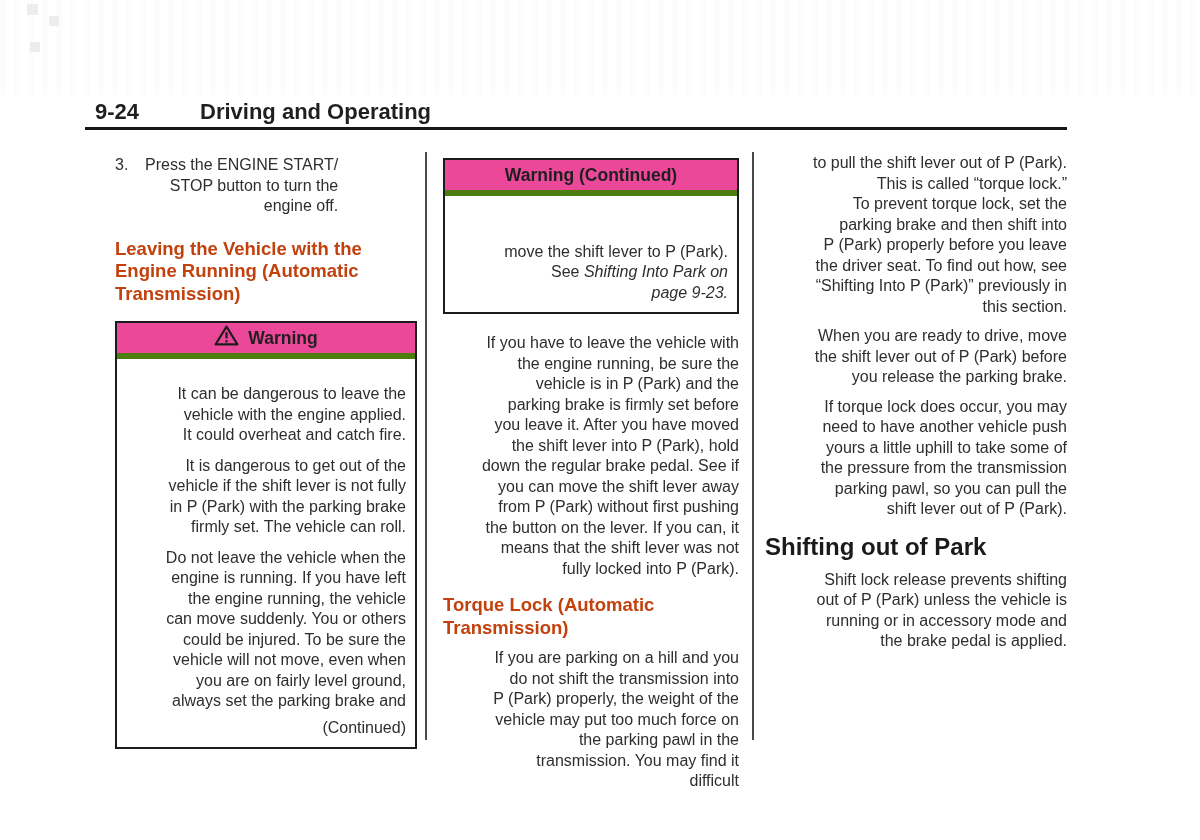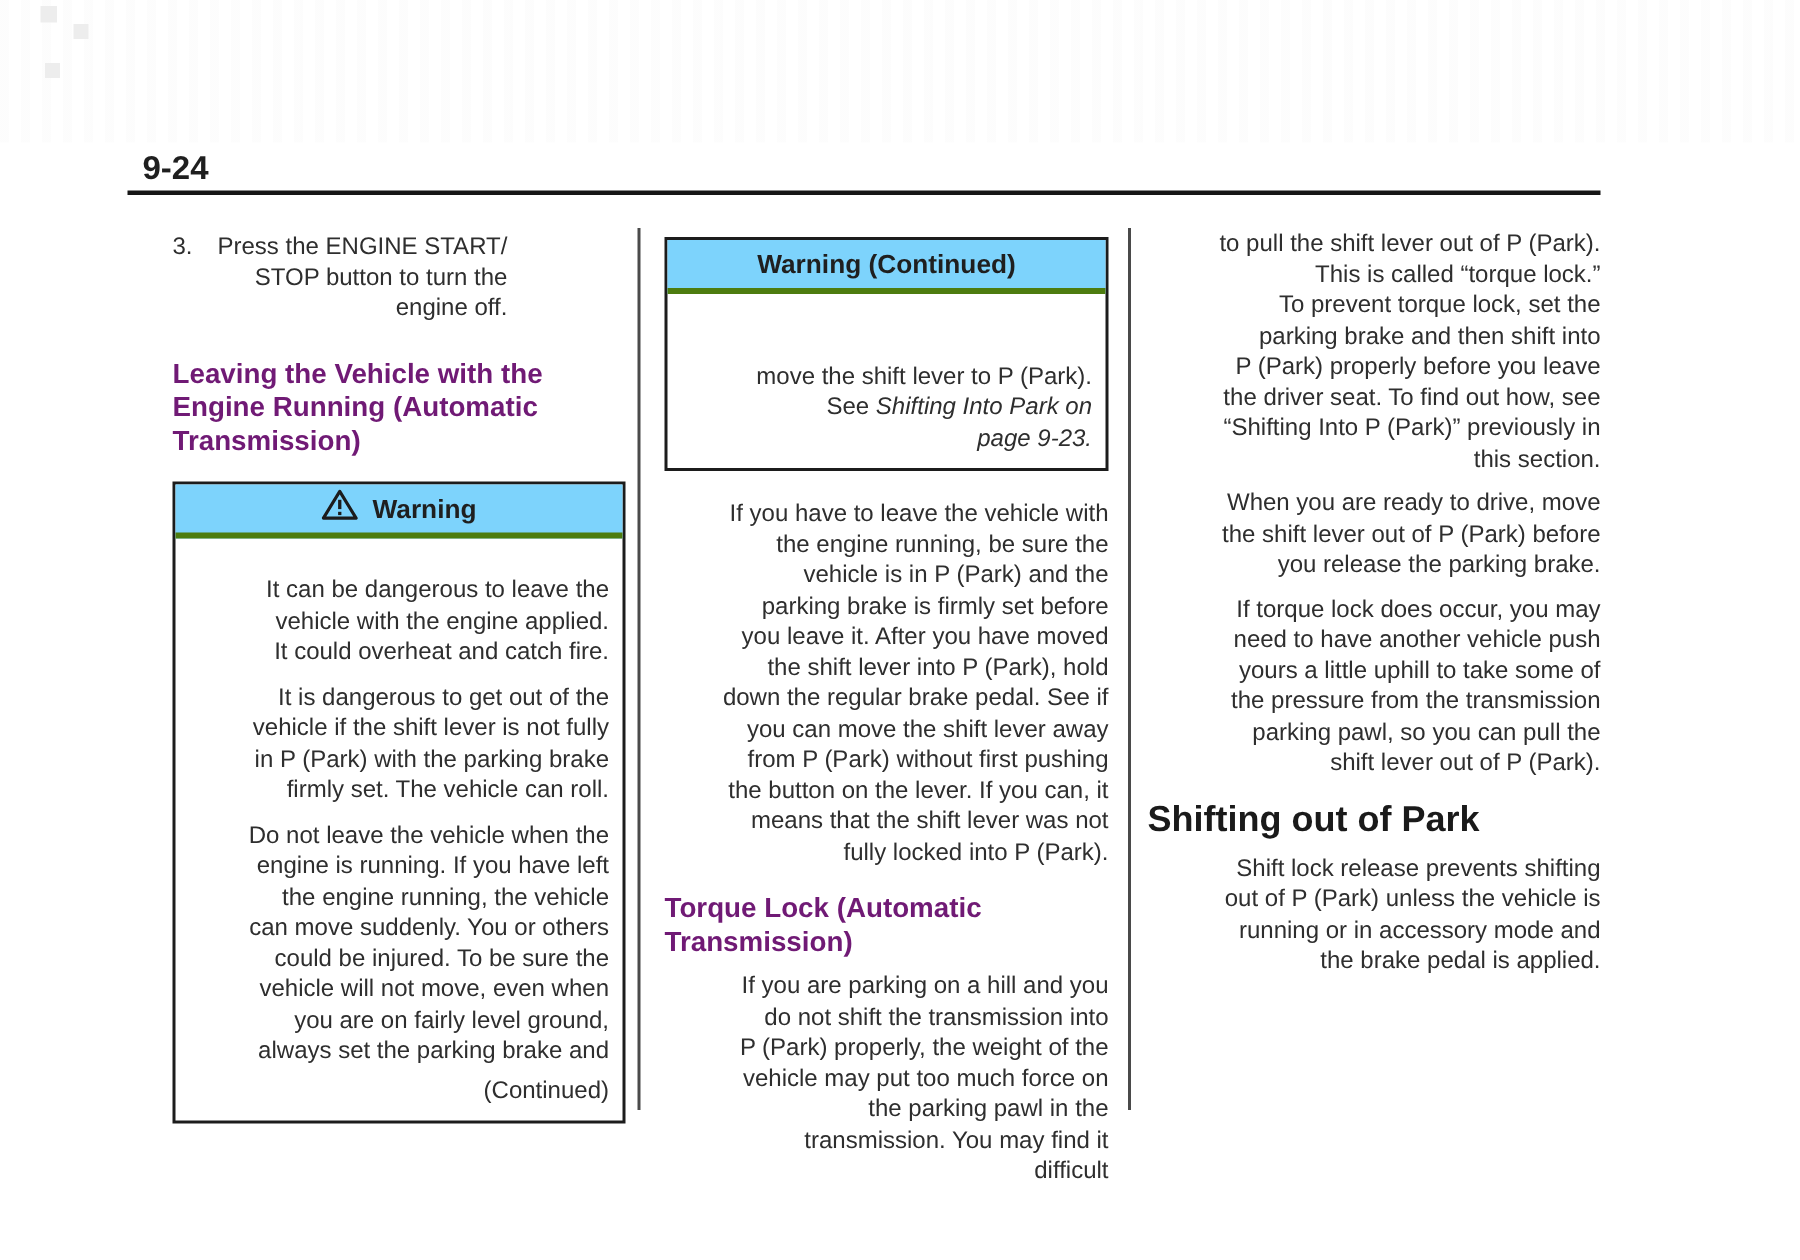--- a/index.html
+++ b/index.html
@@ -43,32 +43,32 @@
   .divider-1 { left:425px; }
   .divider-2 { left:752px; }
 
   .pre { white-space:pre-line;text-align:right; }
 
   .list-item { display:flex; }
   .list-num { width:30px; flex:0 0 30px; }
 
   .section-heading {
     font-weight:bold; font-size:18.5px; line-height:22.5px;
-    color:#701a75; white-space:pre-line;
+    color:#c2410c; white-space:pre-line;
   }
   .col-1 .section-heading { margin-top:21px; }
 
   .warning-box {
     border:2px solid #1c1c1c;
     background:#ffffff;
   }
   .col-1 .warning-box { margin-top:16px; }
   .warning-box-header {
-    background:#7dd3fc;
-    border-bottom:4px solid #4d7c0f;
+    background:#ec4899;
+    border-bottom:6px solid #4d7c0f;
     height:36px;
     display:flex; align-items:center; justify-content:center; gap:9px;
     font-weight:bold; font-size:17.5px; color:#1f1f1f;
   }
   .warning-box-body { padding:25px 9px 9px 10px; }
   .warning-box-body p { margin-bottom:10px; }
   .warning-box-body p:last-child { margin-bottom:0; }
   .continued-line { text-align:right; margin-top:-4px; }
   .italic { font-style:italic; }
 
@@ -87,20 +87,21 @@
 <body>
 
 <div class="page">
 
   <div class="noise-band"></div>
   <div class="speck" style="left:27px;top:4px;width:11px;height:11px;"></div>
   <div class="speck" style="left:49px;top:16px;width:10px;height:10px;"></div>
   <div class="speck" style="left:30px;top:42px;width:10px;height:10px;"></div>
 
   <div class="header-pagenum">9-24</div>
+  <div class="header-title">Driving and Operating</div>
   <div class="header-rule"></div>
 
   <div class="col-divider divider-1"></div>
   <div class="col-divider divider-2"></div>
 
   <div class="col col-1">
 
     <div class="list-item">
       <div class="list-num">3.</div>
       <div class="pre">Press the ENGINE START/

